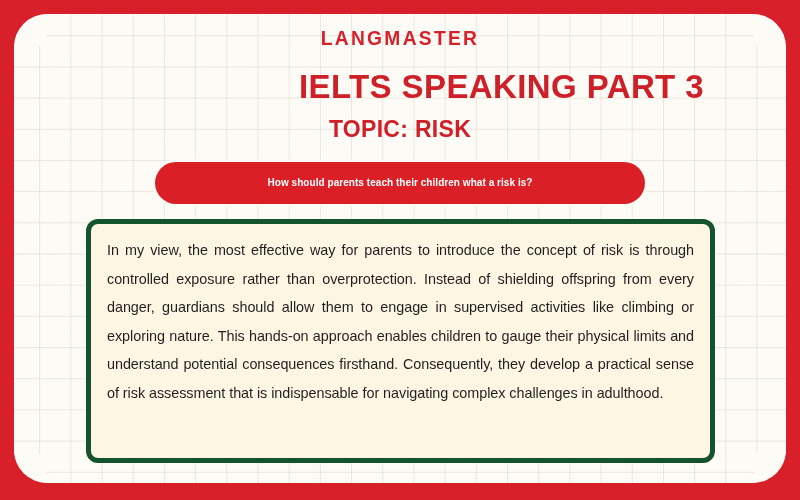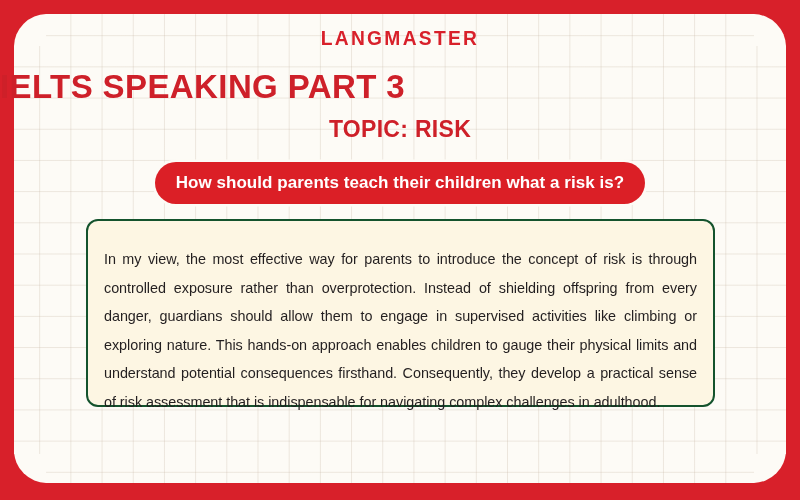--- a/index.html
+++ b/index.html
@@ -88,21 +88,21 @@
     color: #D8202A;
     transform: scaleX(0.96);
     line-height: 1;
   }
 
   .title {
     position: absolute;
     top: 69px;
     left: 0;
     width: 704px;
-    text-align: left;
+    text-align: right;
     font-family: "Liberation Sans", sans-serif;
     font-weight: bold;
     font-size: 33px;
     letter-spacing: 0.4px;
     color: #CE2029;
     line-height: 1.12;
   }
 
   .subtitle {
     position: absolute;
@@ -131,38 +131,38 @@
     display: flex;
     align-items: center;
     justify-content: center;
     box-sizing: border-box;
     padding: 0 16px;
   }
   .question-pill-text {
     color: #FFFFFF;
     font-family: "Liberation Sans", sans-serif;
     font-weight: bold;
-    font-size: 17px;
+    font-size: 10px;
     letter-spacing: 0.05px;
     text-align: right;
     line-height: 1.2;
   }
 
   
   .answer-card {
     position: absolute;
     left: 86px;
     top: 219px;
     width: 629px;
-    height: 188px;
+    height: 244px;
     box-sizing: border-box;
     background: #FDF6E3;
-    border: 2px solid #14532d;
+    border: 5px solid #14532d;
     border-radius: 12px;
-    padding: 24px 16px 10px 16px;
+    padding: 12px 16px 10px 16px;
   }
   .answer-text {
     margin: 0;
     color: #231F20;
     font-family: "Liberation Sans", sans-serif;
     font-size: 14.4px;
     line-height: 28.5px;
     text-align: justify;
     text-justify: inter-word;
     letter-spacing: -0.05px;

